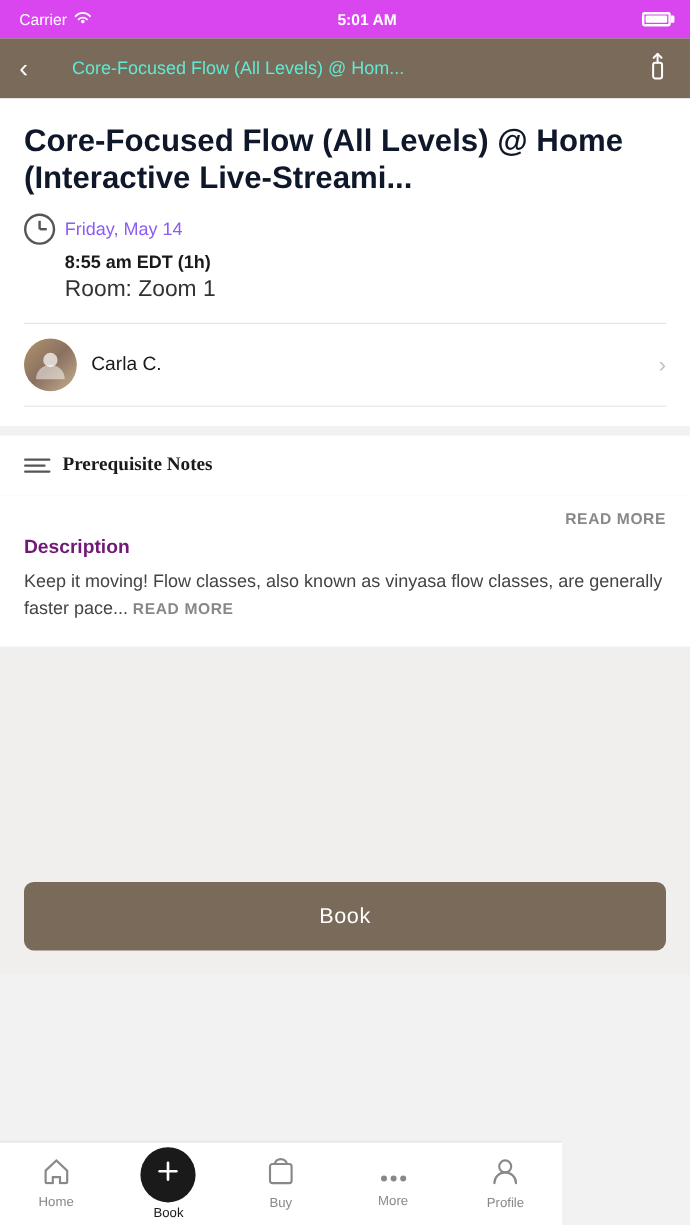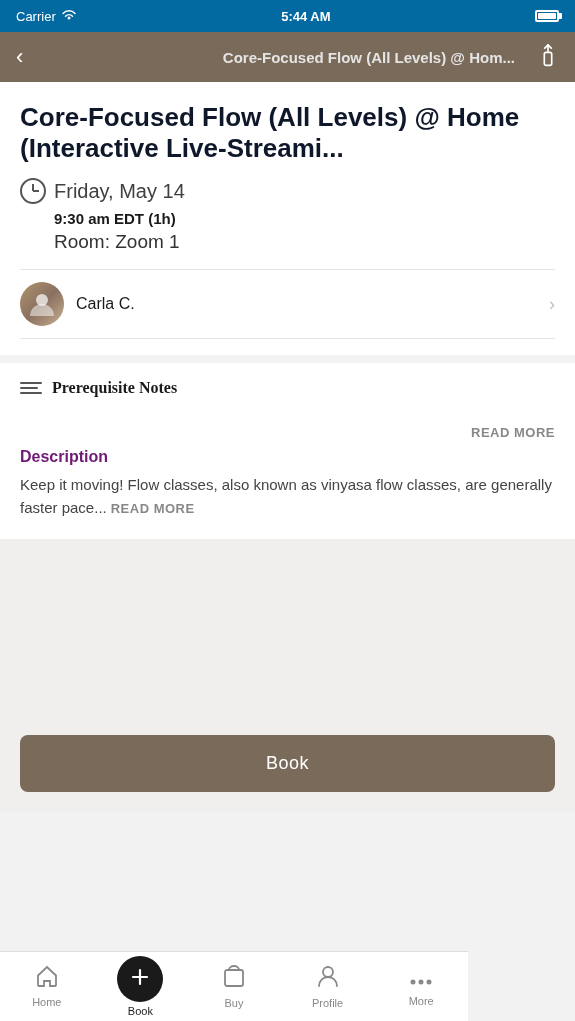--- a/index.html
+++ b/index.html
@@ -9,21 +9,21 @@
       width: 575px;
       min-height: 1021px;
       font-family: -apple-system, BlinkMacSystemFont, 'Helvetica Neue', Arial, sans-serif;
       background: #f2f2f2;
       position: relative;
       overflow-x: hidden;
     }
 
     
     .status-bar {
-      background: #0369a1;
+      background: #d946ef;
       color: white;
       display: flex;
       justify-content: space-between;
       align-items: center;
       padding: 4px 16px;
       height: 32px;
       font-size: 13px;
       font-weight: 500;
     }
     .status-bar-left { display: flex; align-items: center; gap: 5px; }
@@ -74,25 +74,25 @@
       height: 50px;
     }
     .nav-back {
       color: white;
       font-size: 22px;
       font-weight: 300;
       cursor: pointer;
       width: 36px;
     }
     .nav-title {
-      color: #e5e5e5;
+      color: #5eead4;
       font-size: 15px;
-      font-weight: 700;
+      font-weight: 400;
       flex: 1;
-      text-align: right;
+      text-align: left;
       padding: 0 8px;
       white-space: nowrap;
       overflow: hidden;
       text-overflow: ellipsis;
     }
     .nav-share {
       width: 36px;
       display: flex;
       justify-content: flex-end;
       cursor: pointer;
@@ -150,22 +150,22 @@
       position: absolute;
       width: 6px;
       height: 2px;
       background: #555;
       top: 50%;
       left: 50%;
       transform: translateY(-50%);
     }
 
     .class-date-text {
-      font-size: 20px;
-      color: #404040;
+      font-size: 15px;
+      color: #8b5cf6;
     }
 
     .class-time {
       font-size: 15px;
       color: #1a1a1a;
       font-weight: 700;
       margin-bottom: 4px;
       padding-left: 34px;
     }
     .class-time span.normal {
@@ -375,21 +375,21 @@
   <div class="status-bar-left">
     <span>Carrier</span>
     <span class="wifi-icon">
       <svg width="16" height="12" viewBox="0 0 16 12" fill="white">
         <path d="M8 10.5a1.5 1.5 0 100-3 1.5 1.5 0 000 3z"></path>
         <path d="M4.5 7.2A5 5 0 0111.5 7.2" stroke="white" stroke-width="1.5" fill="none" stroke-linecap="round"></path>
         <path d="M2 4.5A8 8 0 0114 4.5" stroke="white" stroke-width="1.5" fill="none" stroke-linecap="round"></path>
       </svg>
     </span>
   </div>
-  <div class="status-bar-center">5:44 AM</div>
+  <div class="status-bar-center">5:01 AM</div>
   <div class="status-bar-right">
     <span class="battery-icon"></span>
   </div>
 </div>
 
 <div class="nav-bar">
   <div class="nav-back">‹</div>
   <div class="nav-title">Core-Focused Flow (All Levels) @ Hom...</div>
   <div class="nav-share">
     <svg class="share-icon" viewBox="0 0 22 28" fill="none" xmlns="http://www.w3.org/2000/svg">
@@ -402,21 +402,21 @@
 
 <div class="content">
   <h1 class="class-title">Core-Focused Flow (All Levels) @ Home (Interactive Live-Streami...</h1>
 
   <div class="class-date-row">
     <div class="clock-icon"></div>
     <span class="class-date-text">Friday, May 14</span>
   </div>
 
   <div class="class-time">
-    <span>9:30 am EDT</span>&nbsp;<span class="normal">(1h)</span>
+    <span>8:55 am EDT</span>&nbsp;<span class="normal">(1h)</span>
   </div>
 
   <div class="class-room">Room: Zoom 1</div>
 
   <div class="instructor-row">
     <div class="instructor-avatar">
       <div class="avatar-placeholder">
         <svg width="28" height="28" viewBox="0 0 28 28" fill="none">
           <circle cx="14" cy="10" r="6" fill="rgba(255,255,255,0.7)"></circle>
           <path d="M2 26c0-6.627 5.373-12 12-12s12 5.373 12 12" fill="rgba(255,255,255,0.5)"></path>
@@ -484,31 +484,31 @@
       <svg width="22" height="24" viewBox="0 0 22 24" fill="none">
         <path d="M6 6C6 3.8 8.2 2 11 2C13.8 2 16 3.8 16 6" stroke="#888" stroke-width="1.8" stroke-linecap="round" fill="none"></path>
         <rect x="2" y="6" width="18" height="16" rx="2" stroke="#888" stroke-width="1.8" fill="none"></rect>
       </svg>
     </span>
     <span class="tab-label">Buy</span>
   </div>
 
   <div class="tab-item">
     <span class="tab-icon">
-      <svg width="22" height="24" viewBox="0 0 22 24" fill="none">
-        <circle cx="11" cy="8" r="5" stroke="#888" stroke-width="1.8" fill="none"></circle>
-        <path d="M2 22c0-4.97 4.03-9 9-9s9 4.03 9 9" stroke="#888" stroke-width="1.8" stroke-linecap="round" fill="none"></path>
-      </svg>
-    </span>
-    <span class="tab-label">Profile</span>
-  </div>
-
-  <div class="tab-item">
-    <span class="tab-icon">
       <svg width="24" height="8" viewBox="0 0 24 8" fill="#888">
         <circle cx="4" cy="4" r="2.5"></circle>
         <circle cx="12" cy="4" r="2.5"></circle>
         <circle cx="20" cy="4" r="2.5"></circle>
       </svg>
     </span>
     <span class="tab-label">More</span>
   </div>
+
+  <div class="tab-item">
+    <span class="tab-icon">
+      <svg width="22" height="24" viewBox="0 0 22 24" fill="none">
+        <circle cx="11" cy="8" r="5" stroke="#888" stroke-width="1.8" fill="none"></circle>
+        <path d="M2 22c0-4.97 4.03-9 9-9s9 4.03 9 9" stroke="#888" stroke-width="1.8" stroke-linecap="round" fill="none"></path>
+      </svg>
+    </span>
+    <span class="tab-label">Profile</span>
+  </div>
 </div>
 
 </body></html>

